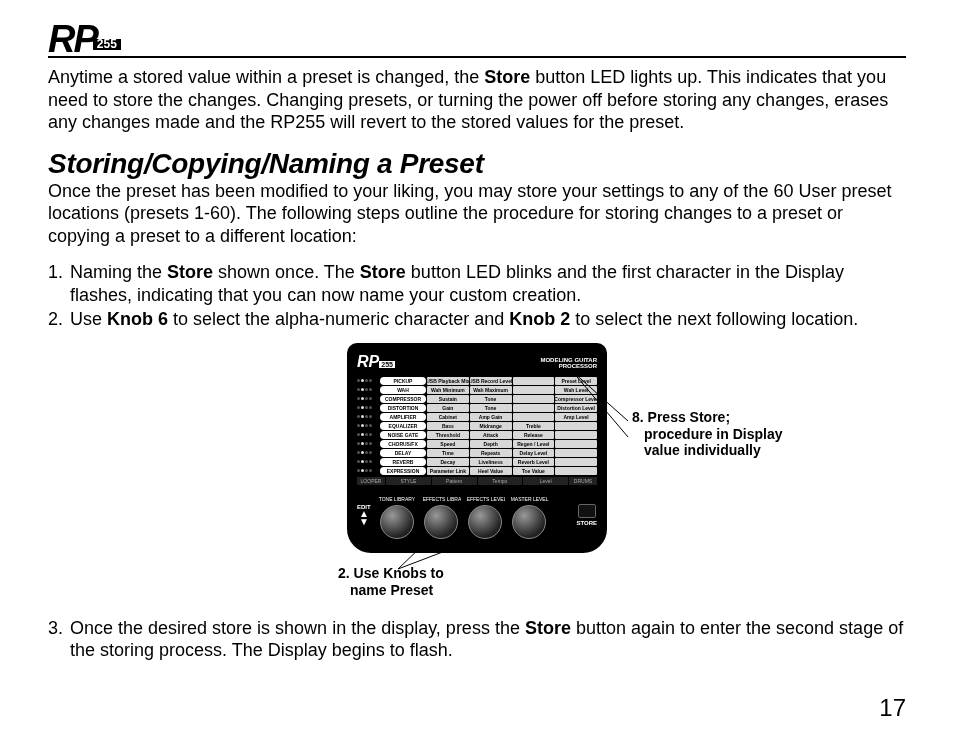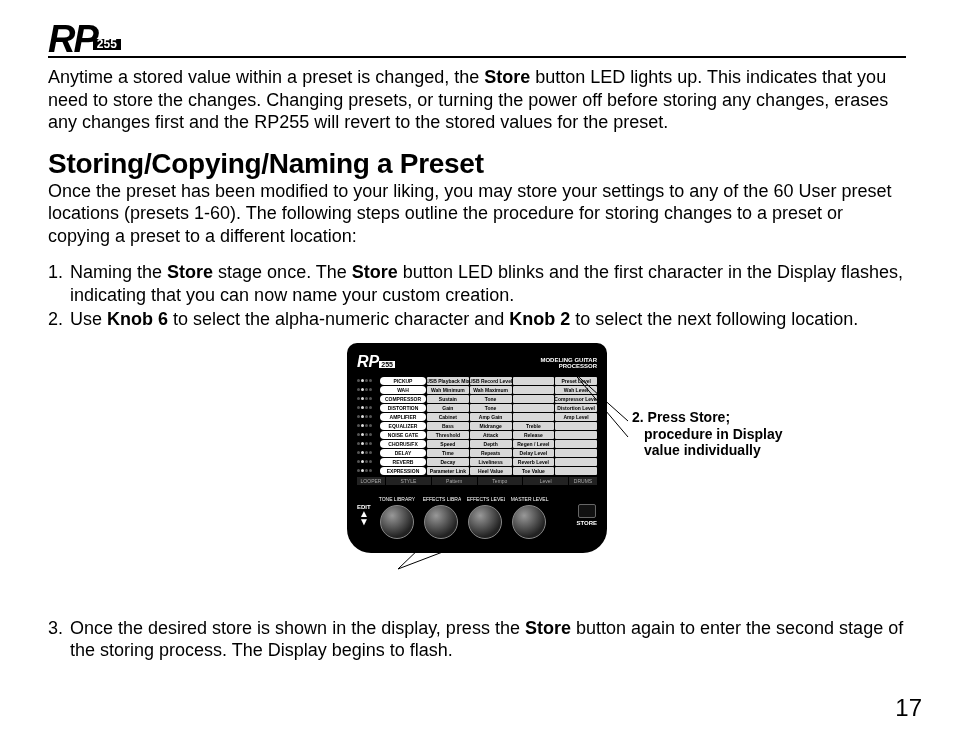--- a/index.html
+++ b/index.html
@@ -41,20 +41,21 @@
     font-weight: bold;
   }
   .para {
     font-size: 18px;
     line-height: 1.25;
     margin-bottom: 6px;
   }
   .section-title {
     font-size: 28px;
     font-weight: 700;
+    font-style: italic;
     margin-top: 14px;
     margin-bottom: 0;
     letter-spacing: -0.3px;
   }
   ol { list-style: none; counter-reset: item; margin-top: 14px; }
   ol li {
     font-size: 18px;
     line-height: 1.25;
     padding-left: 22px;
     position: relative;
@@ -126,44 +127,44 @@
   .store-col { display:flex; flex-direction:column; align-items:center; gap:2px; margin-left:auto; }
   .store-btn {
     width:18px; height:14px; background:#111; border:1px solid #666; border-radius:2px;
   }
   .store-label { color:#fff; font-size:6px; font-weight:700; }
   .callout-text {
     position:absolute; font-size:14px; font-weight:700; line-height:1.2; pointer-events:none;
   }
   svg.lines { position:absolute; top:0; left:0; width:100%; height:100%; }
   .page-num {
-    position:absolute; right:32px; bottom:16px; font-size:24px;
+    position:absolute; right:48px; bottom:16px; font-size:24px;
   }
 </style>
 </head>
 <body>
 
 <div class="header">
   <span class="logo">
     <span class="logo-main">RP</span>
     <span class="logo-num">255</span>
   </span>
 </div>
 
 <p class="para">
-  <span>Anytime a stored value within a preset is changed, the </span><b>Store</b><span> button LED lights up.  This indicates that you need to store the changes.  Changing presets, or turning the power off before storing any changes, erases any changes first and the RP255 will revert to the stored values for the preset.</span>
+  <span>Anytime a stored value within a preset is changed, the </span><b>Store</b><span> button LED lights up.  This indicates that you need to store the changes.  Changing presets, or turning the power off before storing any changes, erases any changes made and the RP255 will revert to the stored values for the preset.</span>
 </p>
 
 <h2 class="section-title">Storing/Copying/Naming a Preset</h2>
 
 <p class="para">Once the preset has been modified to your liking, you may store your settings to any of the 60 User preset locations (presets 1-60).  The following steps outline the procedure for storing changes to a preset or copying a preset to a different location:</p>
 
 <ol>
   <li>
-    <span>Naming the </span><b>Store</b><span> stage once.  The </span><b>Store</b><span> button LED blinks and the first character in the Display flashes, indicating that you can now name your custom creation.</span>
+    <span>Naming the </span><b>Store</b><span> shown once.  The </span><b>Store</b><span> button LED blinks and the first character in the Display flashes, indicating that you can now name your custom creation.</span>
   </li>
   <li>
     <span>Use </span><b>Knob 6</b><span> to select the alpha-numeric character and </span><b>Knob 2</b><span> to select the next following location.</span>
   </li>
 </ol>
 
 <div class="diagram-wrap">
   <div class="device">
     <div>
       <span class="dev-logo">
@@ -361,23 +362,27 @@
   </div>
 
   <svg class="lines">
     <line x1="524" y1="28" x2="580" y2="78" stroke="#000" stroke-width="1"></line>
     <line x1="524" y1="28" x2="580" y2="94" stroke="#000" stroke-width="1"></line>
     <line x1="375" y1="202" x2="350" y2="226" stroke="#000" stroke-width="1"></line>
     <line x1="413" y1="202" x2="350" y2="226" stroke="#000" stroke-width="1"></line>
   </svg>
 
   <div class="callout-text" style="left:584px; top:66px;">
-    <div>2. Press Store;</div>
+    <div>8. Press Store;</div>
     <div style="padding-left:12px">procedure in Display</div>
     <div style="padding-left:12px">value individually</div>
+  </div>
+  <div class="callout-text" style="left:290px; top:222px;">
+    <div>2. Use Knobs to</div>
+    <div style="padding-left:12px">name Preset</div>
   </div>
 </div>
 
 <ol start="3" style="counter-reset:item 2">
   <li>
     <span>Once the desired store is shown in the display, press the </span><b>Store</b><span> button again to enter the second stage of the storing process.  The Display begins to flash.</span>
   </li>
 </ol>
 
 <div class="page-num">17</div>

